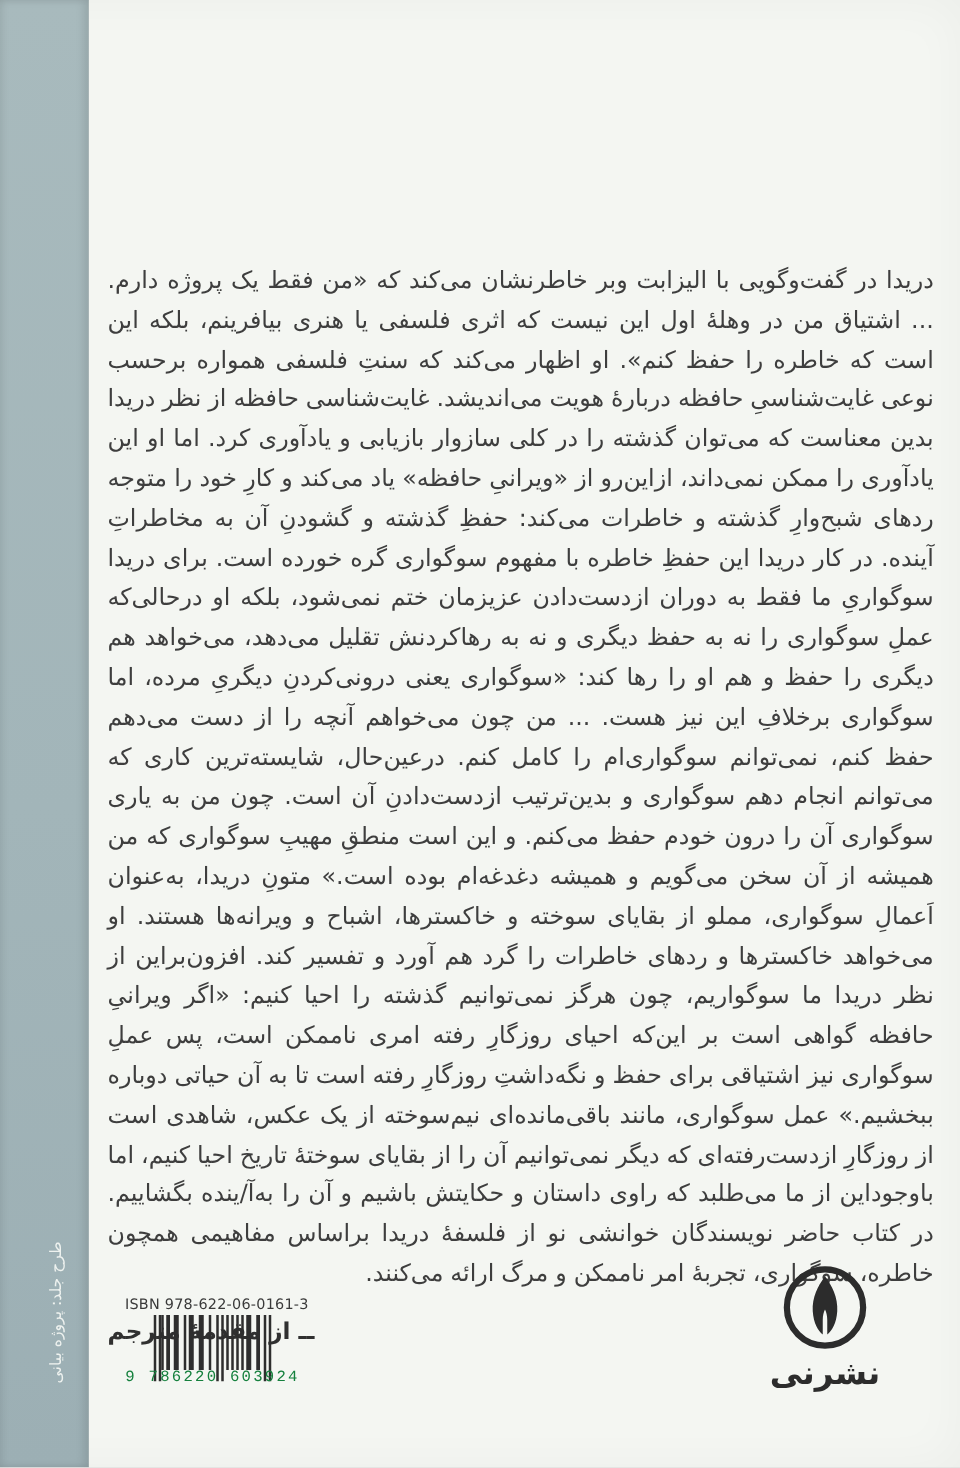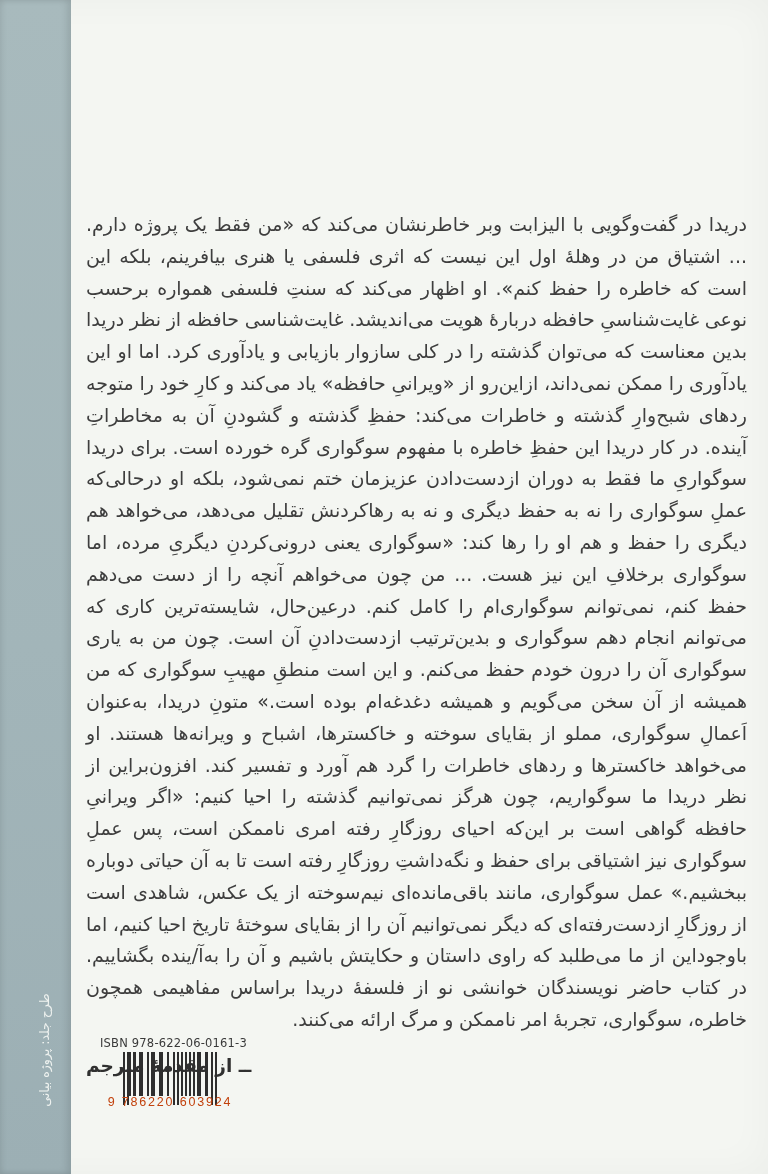--- a/index.html
+++ b/index.html
@@ -32,22 +32,22 @@
     margin-top:17px; font-size:18.5px; font-weight:bold;
     text-align:left; color:#303030;
   }
   .barcode-block { position:absolute; left:100px; top:1036px; width:140px; color:#3a3a3a; }
   .isbn-label {
     font-size:11.5px; text-align:center; white-space:nowrap;
     letter-spacing:0.2px; color:#3a3a3a;
   }
   .bars { display:flex; align-items:flex-start; justify-content:center; height:53px; margin-top:2px; }
   .barcode-digits {
-    font-family:Liberation Sans, sans-serif; font-size:12.5px; letter-spacing:1.8px;
-    text-align:center; margin-top:-10px; color:#c2410c; white-space:nowrap;
+    font-family:Liberation Mono, monospace; font-size:12.5px; letter-spacing:1.8px;
+    text-align:center; margin-top:-10px; color:#15803d; white-space:nowrap;
   }
   .publisher-block { position:absolute; left:612px; top:1010px; width:96px; text-align:center; color:#2c2c2c; }
   .publisher-name { font-size:26px; font-weight:bold; margin-top:2px; direction:rtl; }
   .logo-wrap { line-height:0; }
 </style>
 </head>
 <body>
 
 <div class="cover" style="background: rgb(244, 246, 242);">
 
@@ -97,14 +97,30 @@
         <div style="flex: 0 0 auto; width: 4px; height: 44px; background: transparent;"></div>
         <div style="flex: 0 0 auto; width: 3px; height: 44px; background: rgb(46, 46, 46);"></div>
         <div style="flex: 0 0 auto; width: 3px; height: 44px; background: transparent;"></div>
         <div style="flex: 0 0 auto; width: 2px; height: 53px; background: rgb(46, 46, 46);"></div>
         <div style="flex: 0 0 auto; width: 2px; height: 53px; background: transparent;"></div>
         <div style="flex: 0 0 auto; width: 2px; height: 53px; background: rgb(46, 46, 46);"></div>
       </div>
     <div class="barcode-digits">9 786220 603924</div>
   </div>
 
+  <div class="publisher-block">
+    <div class="logo-wrap">
+      <svg width="72" height="72" viewBox="0 0 72 72" aria-hidden="true">
+        <circle cx="36" cy="36" r="30.5" fill="none" stroke="#2c2c2c" stroke-width="5"></circle>
+        <path fill="#2c2c2c" d="M36,11
+          C41.5,18.5 46.5,28 45.8,39
+          C45.2,48.5 41.5,55 37.8,57.5
+          L37.8,46 C37.8,42 37,39.5 36,37.5
+          C35,39.5 34.2,42 34.2,46
+          L34.2,57.5
+          C30.5,55 26.8,48.5 26.2,39
+          C25.5,28 30.5,18.5 36,11 Z"></path>
+      </svg>
+    </div>
+    <div class="publisher-name">نشرنی</div>
+  </div>
 
 </div>
 
 </body></html>

